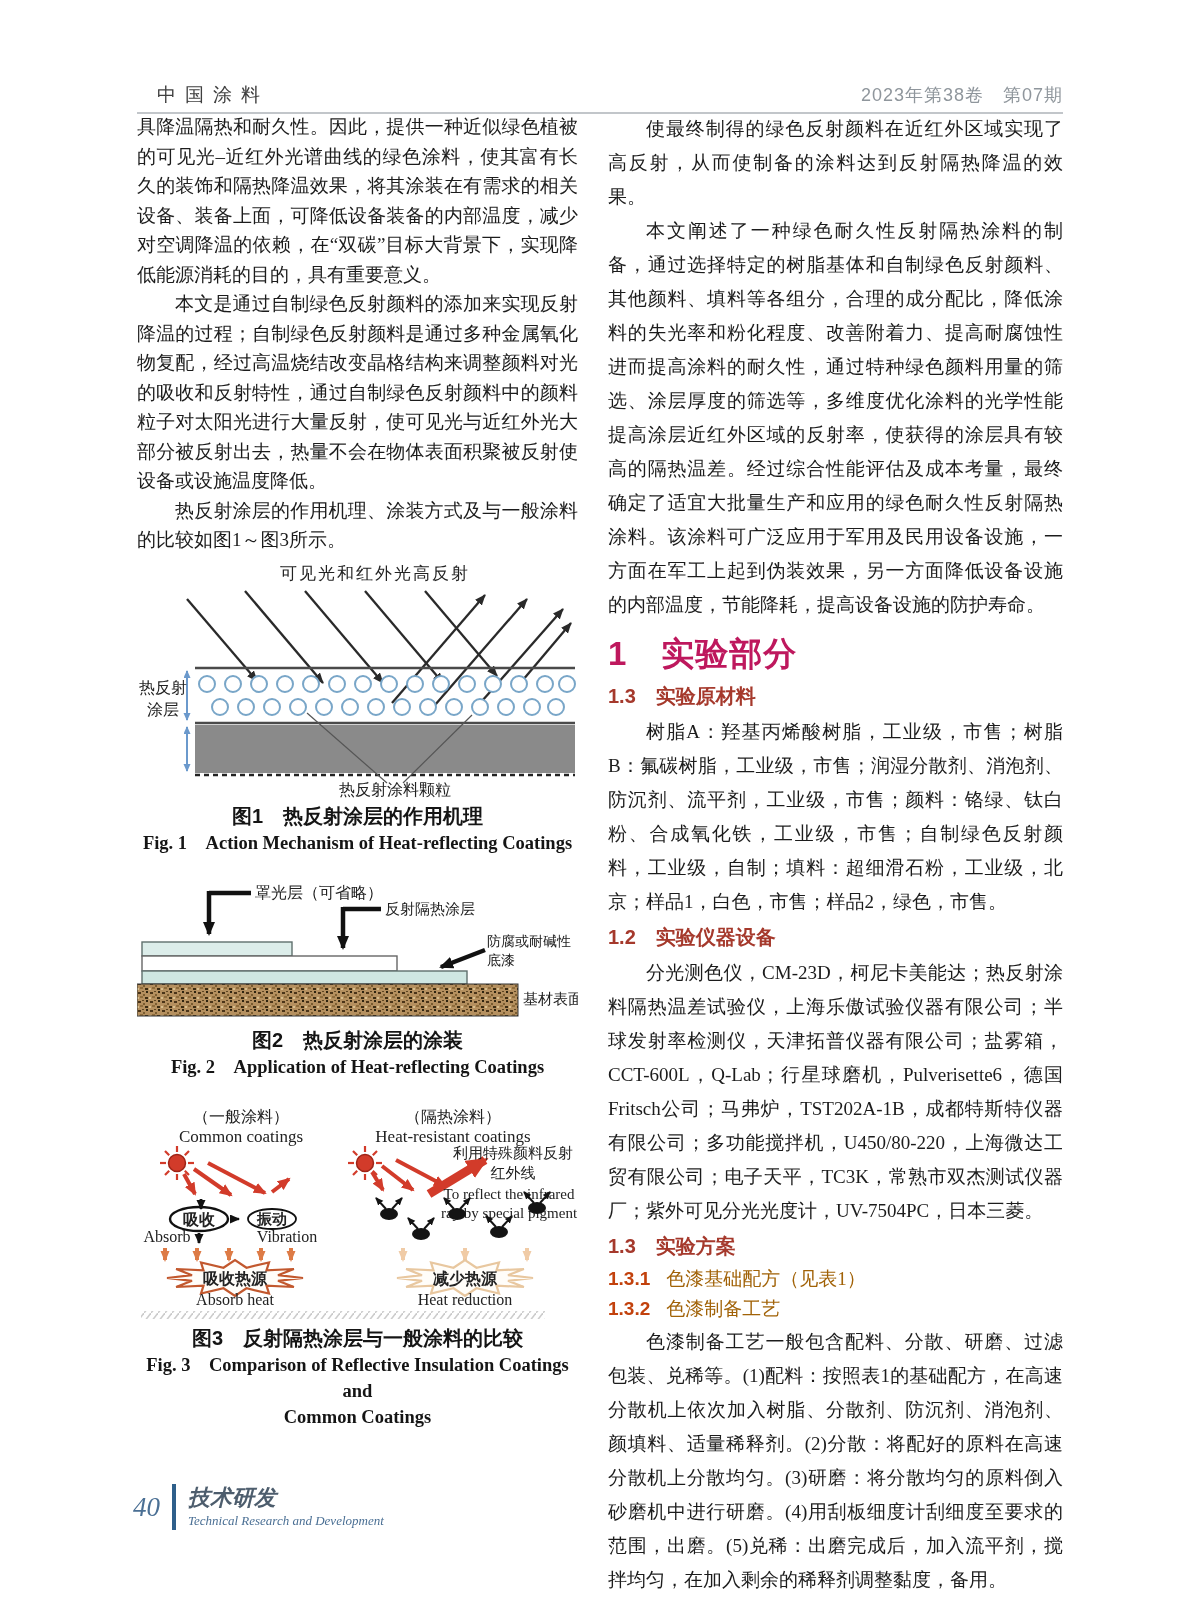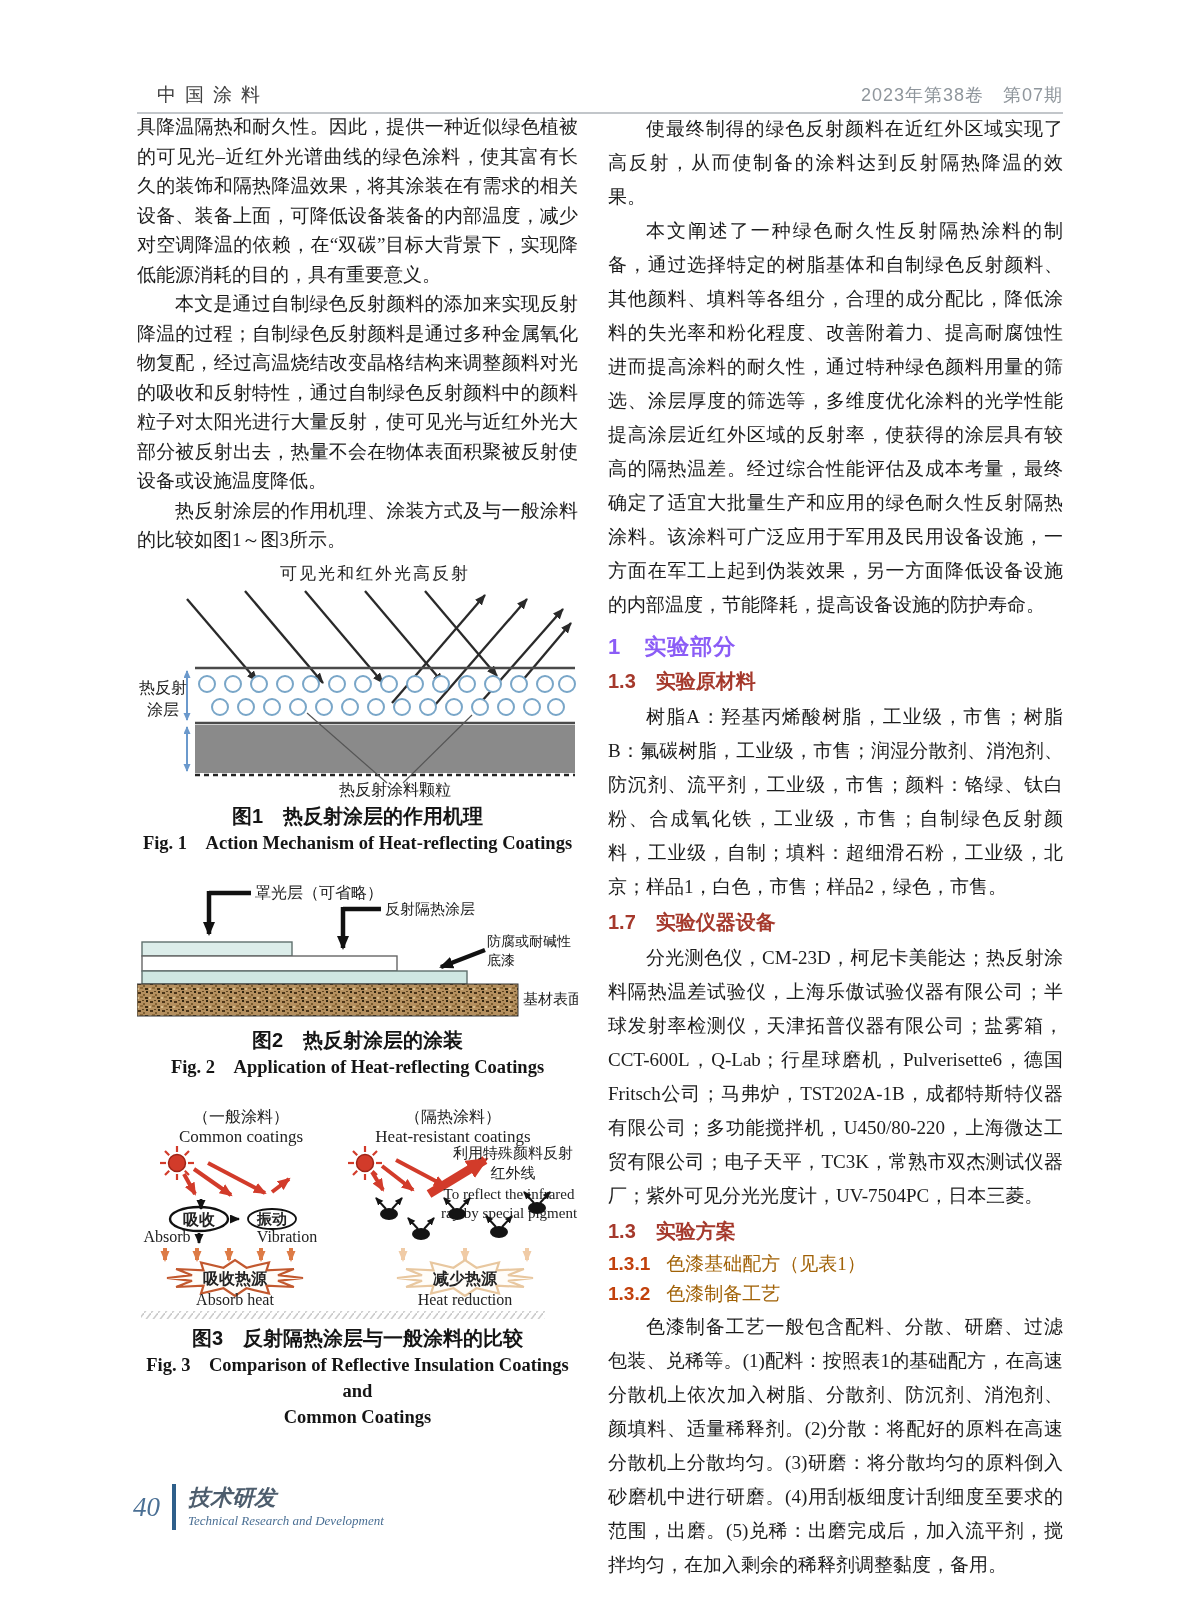--- a/index.html
+++ b/index.html
@@ -12,22 +12,22 @@
         font-family:"Liberation Sans",sans-serif;letter-spacing:1px;}
   .hdr-rule{position:absolute;left:137px;top:112px;width:926px;height:2px;background:#c2c6ca;}
   
   .col{position:absolute;top:112px;}
   .col-left{left:137px;width:441px;}
   .col-right{left:608px;width:455px;}
   .para{font-size:19px;line-height:29.5px;text-align:justify;margin:0;}
   .col-right .para{line-height:34px;}
   .ind{text-indent:2em;}
   
-  .h1{font-family:"Liberation Sans",sans-serif;font-weight:bold;color:#8b5cf6;
-      font-size:22px;margin:10px 0 6px 0;letter-spacing:1px;}
+  .h1{font-family:"Liberation Sans",sans-serif;font-weight:bold;color:#be185d;
+      font-size:33px;margin:10px 0 6px 0;letter-spacing:1px;}
   .h2{font-family:"Liberation Sans",sans-serif;font-weight:bold;color:#a5392c;
       font-size:20px;margin:5px 0 5px 0;}
   .h3{font-size:19px;line-height:28px;margin:2px 0;}
   .h3 .h3-num{font-family:"Liberation Sans",sans-serif;font-weight:bold;color:#c2410c;margin-right:16px;}
   .h3 .h3-text{color:#a16207;}
   
   .figure{text-align:center;margin:0;}
   .fig1{margin-top:8px;}
   .fig2{margin-top:18px;}
   .fig3{margin-top:26px;}
@@ -293,21 +293,21 @@
   </div>
 
   <div class="col col-right">
     <p class="para ind">使最终制得的绿色反射颜料在近红外区域实现了高反射，从而使制备的涂料达到反射隔热降温的效果。</p>
     <p class="para ind">本文阐述了一种绿色耐久性反射隔热涂料的制备，通过选择特定的树脂基体和自制绿色反射颜料、其他颜料、填料等各组分，合理的成分配比，降低涂料的失光率和粉化程度、改善附着力、提高耐腐蚀性进而提高涂料的耐久性，通过特种绿色颜料用量的筛选、涂层厚度的筛选等，多维度优化涂料的光学性能提高涂层近红外区域的反射率，使获得的涂层具有较高的隔热温差。经过综合性能评估及成本考量，最终确定了适宜大批量生产和应用的绿色耐久性反射隔热涂料。该涂料可广泛应用于军用及民用设备设施，一方面在军工上起到伪装效果，另一方面降低设备设施的内部温度，节能降耗，提高设备设施的防护寿命。</p>
 
     <div class="h1">1　实验部分</div>
     <div class="h2">1.3　实验原材料</div>
     <p class="para ind">树脂A：羟基丙烯酸树脂，工业级，市售；树脂B：氟碳树脂，工业级，市售；润湿分散剂、消泡剂、防沉剂、流平剂，工业级，市售；颜料：铬绿、钛白粉、合成氧化铁，工业级，市售；自制绿色反射颜料，工业级，自制；填料：超细滑石粉，工业级，北京；样品1，白色，市售；样品2，绿色，市售。</p>
 
-    <div class="h2">1.7　实验仪器设备</div>
+    <div class="h2">1.2　实验仪器设备</div>
     <p class="para ind">分光测色仪，CM-23D，柯尼卡美能达；热反射涂料隔热温差试验仪，上海乐傲试验仪器有限公司；半球发射率检测仪，天津拓普仪器有限公司；盐雾箱，CCT-600L，Q-Lab；行星球磨机，Pulverisette6，德国Fritsch公司；马弗炉，TST202A-1B，成都特斯特仪器有限公司；多功能搅拌机，U450/80-220，上海微达工贸有限公司；电子天平，TC3K，常熟市双杰测试仪器厂；紫外可见分光光度计，UV-7504PC，日本三菱。</p>
 
     <div class="h2">1.3　实验方案</div>
     <div class="h3">
       <span class="h3-num">1.3.1</span><span class="h3-text">色漆基础配方（见表1）</span>
     </div>
     <div class="h3">
       <span class="h3-num">1.3.2</span><span class="h3-text">色漆制备工艺</span>
     </div>
     <p class="para ind">色漆制备工艺一般包含配料、分散、研磨、过滤包装、兑稀等。(1)配料：按照表1的基础配方，在高速分散机上依次加入树脂、分散剂、防沉剂、消泡剂、颜填料、适量稀释剂。(2)分散：将配好的原料在高速分散机上分散均匀。(3)研磨：将分散均匀的原料倒入砂磨机中进行研磨。(4)用刮板细度计刮细度至要求的范围，出磨。(5)兑稀：出磨完成后，加入流平剂，搅拌均匀，在加入剩余的稀释剂调整黏度，备用。</p>

